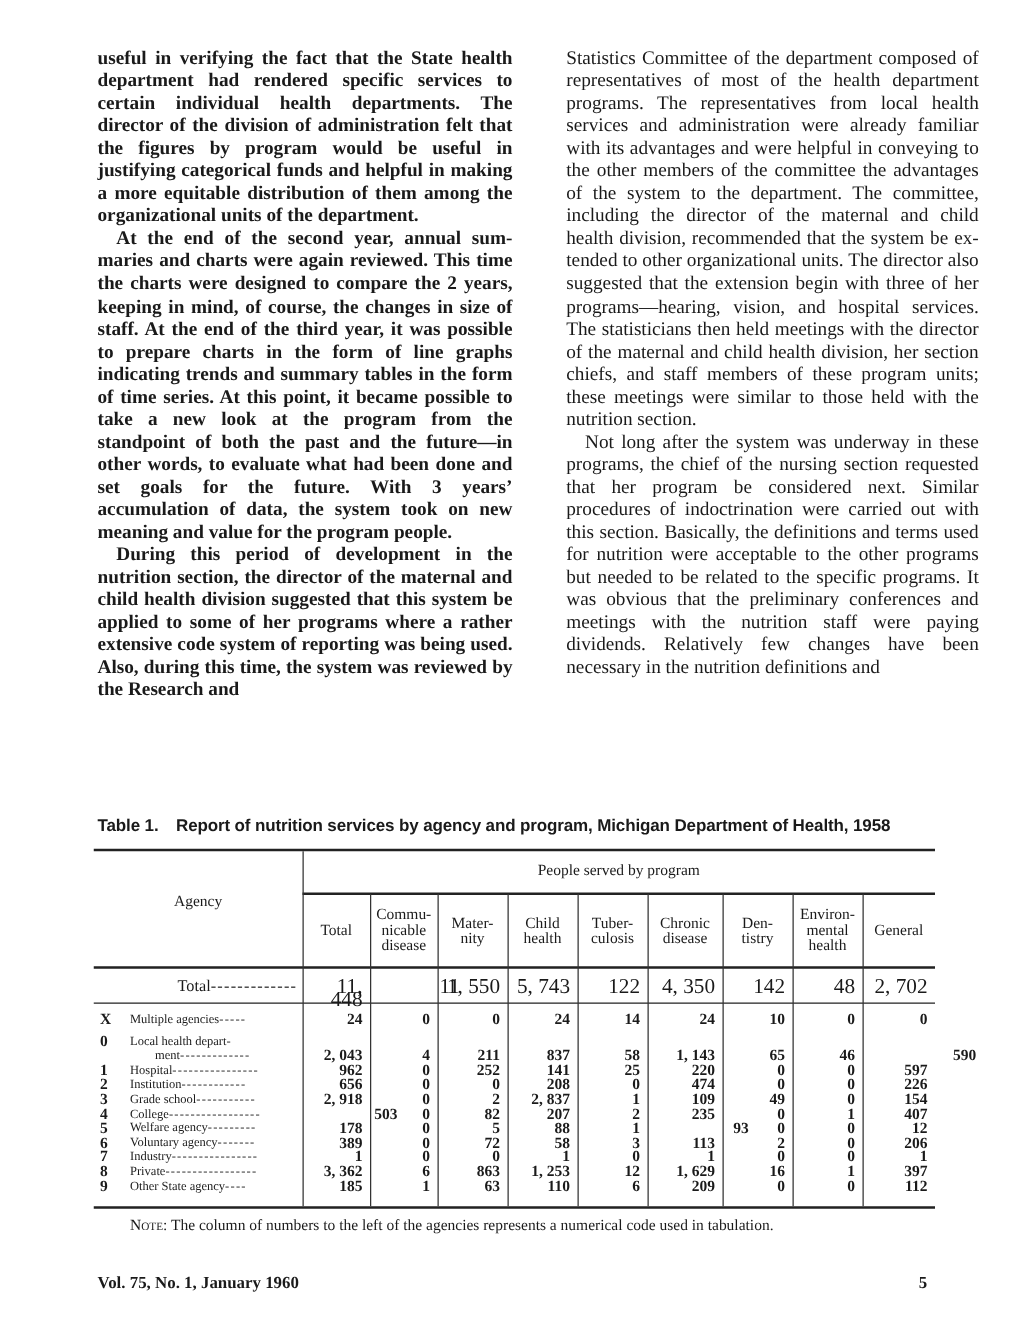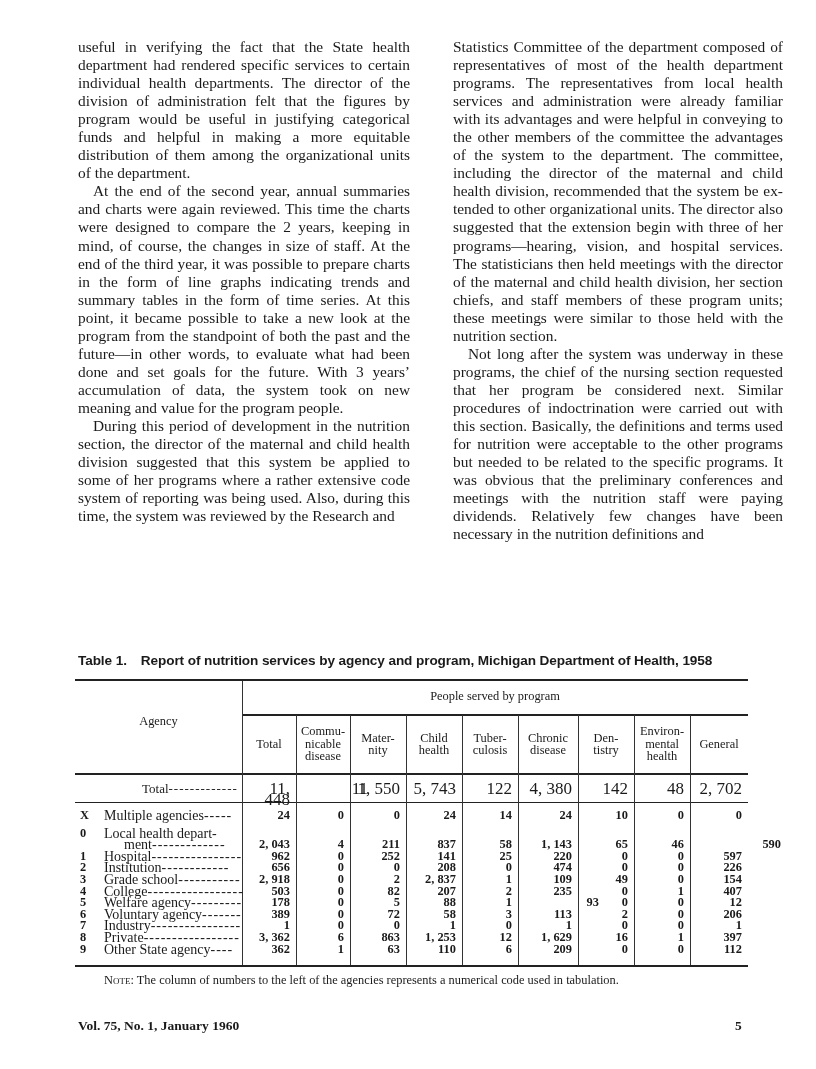--- a/index.html
+++ b/index.html
@@ -1,29 +1,29 @@
 <!DOCTYPE html>
 <html><head>
 <meta charset="utf-8">
 <style>
   html, body { margin: 0; padding: 0; background: #ffffff; }
   body { width: 816px; height: 1069px; position: relative; overflow: hidden; color: #1a1a1a; font-family: "DejaVu Serif", "Liberation Serif", serif; }
   .col { position: absolute; top: 38px; width: 332px; font-family: "Liberation Serif", serif; font-size: 15.4px; line-height: 18.05px; text-align: justify; hyphens: manual; }
-  .col.left { left: 78px; }
+  .col.left { left: 78px; font-weight: bold; }
   .col.right { left: 453px; width: 330px; }
   .col p { margin: 0; text-indent: 0; }
   .col p.ind { text-indent: 15px; }
   .tbl-title { position: absolute; left: 78px; top: 653px; font-family: "Liberation Sans", sans-serif; font-weight: bold; font-size: 13.6px; letter-spacing: -0.1px; white-space: nowrap; }
   .tbl-title .num { margin-right: 14px; }
   .rule { position: absolute; background: #222; }
   .vline { position: absolute; width: 1px; background: #333; }
   .hdr { position: absolute; font-family: "Liberation Serif", serif; font-size: 12.4px; line-height: 12.4px; text-align: center; }
   .cell { position: absolute; font-family: "Liberation Serif", serif; font-size: 12.4px; line-height: 11.4px; text-align: right; font-weight: bold; }
   .cell.t { font-weight: normal; font-size: 17px; }
-  .agency { position: absolute; font-family: "Liberation Serif", serif; font-size: 14px; line-height: 11.4px; white-space: nowrap; }
+  .agency { position: absolute; font-family: "Liberation Serif", serif; font-size: 10px; line-height: 11.4px; white-space: nowrap; }
   .code { position: absolute; font-family: "Liberation Serif", serif; font-weight: bold; font-size: 12.4px; line-height: 11.4px; }
   .dots { letter-spacing: 1px; }
   .note { position: absolute; left: 104px; top: 973px; font-family: "Liberation Serif", serif; font-size: 12.4px; white-space: nowrap; }
   .note .sc { font-variant: small-caps; }
   .footer-left { position: absolute; left: 78px; top: 1018px; font-family: "Liberation Serif", serif; font-weight: bold; font-size: 13.5px; }
   .footer-right { position: absolute; left: 735px; top: 1018px; font-family: "Liberation Serif", serif; font-weight: bold; font-size: 13.5px; }
 </style>
 </head>
 <body>
 
@@ -76,21 +76,21 @@
       <div class="hdr" style="left: 634px; top: 725.4px; width: 56px; white-space: pre-line;">Environ-
 mental
 health</div>
       <div class="hdr" style="left: 690px; top: 737.8px; width: 58px; white-space: pre-line; text-align: center;">General</div>
       <div class="agency" style="left: 142px; top: 783px; font-size: 13px;"><span>Total</span><span class="dots">-------------</span></div>
       <div class="cell t" style="left: 242px; top: 783px; width: 48px;">11, 448</div>
       <div class="cell t" style="left: 296px; top: 783px; width: 48px; padding-left: 24px;">11</div>
       <div class="cell t" style="left: 350px; top: 783px; width: 50px;">1, 550</div>
       <div class="cell t" style="left: 406px; top: 783px; width: 50px;">5, 743</div>
       <div class="cell t" style="left: 462px; top: 783px; width: 50px;">122</div>
-      <div class="cell t" style="left: 518px; top: 783px; width: 54px;">4, 380</div>
+      <div class="cell t" style="left: 518px; top: 783px; width: 54px;">4, 350</div>
       <div class="cell t" style="left: 578px; top: 783px; width: 50px;">142</div>
       <div class="cell t" style="left: 634px; top: 783px; width: 50px;">48</div>
       <div class="cell t" style="left: 690px; top: 783px; width: 52px;">2, 702</div>
       <div class="code" style="left: 80px; top: 810px;">X</div>
       <div class="agency" style="left: 104px; top: 810px;"><span>Multiple agencies</span><span class="dots">-----</span></div>
       <div class="cell" style="left: 242px; top: 810px; width: 48px;">24</div>
       <div class="cell" style="left: 296px; top: 810px; width: 48px;">0</div>
       <div class="cell" style="left: 350px; top: 810px; width: 50px;">0</div>
       <div class="cell" style="left: 406px; top: 810px; width: 50px;">24</div>
       <div class="cell" style="left: 462px; top: 810px; width: 50px;">14</div>
@@ -138,21 +138,21 @@
       <div class="cell" style="left: 296px; top: 874px; width: 48px;">0</div>
       <div class="cell" style="left: 350px; top: 874px; width: 50px;">2</div>
       <div class="cell" style="left: 406px; top: 874px; width: 50px;">2, 837</div>
       <div class="cell" style="left: 462px; top: 874px; width: 50px;">1</div>
       <div class="cell" style="left: 518px; top: 874px; width: 54px;">109</div>
       <div class="cell" style="left: 578px; top: 874px; width: 50px;">49</div>
       <div class="cell" style="left: 634px; top: 874px; width: 50px;">0</div>
       <div class="cell" style="left: 690px; top: 874px; width: 52px;">154</div>
       <div class="code" style="left: 80px; top: 885.6px;">4</div>
       <div class="agency" style="left: 104px; top: 885.6px; text-align: center;"><span>College</span><span class="dots">-----------------</span></div>
-      <div class="cell" style="left: 242px; top: 885.6px; width: 48px;">503</div>
+      <div class="cell" style="left: 242px; top: 885.6px; width: 48px; padding-left: 28px;">503</div>
       <div class="cell" style="left: 296px; top: 885.6px; width: 48px;">0</div>
       <div class="cell" style="left: 350px; top: 885.6px; width: 50px;">82</div>
       <div class="cell" style="left: 406px; top: 885.6px; width: 50px;">207</div>
       <div class="cell" style="left: 462px; top: 885.6px; width: 50px;">2</div>
       <div class="cell" style="left: 518px; top: 885.6px; width: 54px;">235</div>
       <div class="cell" style="left: 578px; top: 885.6px; width: 50px;">0</div>
       <div class="cell" style="left: 634px; top: 885.6px; width: 50px;">1</div>
       <div class="cell" style="left: 690px; top: 885.6px; width: 52px;">407</div>
       <div class="code" style="left: 80px; top: 897.2px;">5</div>
       <div class="agency" style="left: 104px; top: 897.2px;"><span>Welfare agency</span><span class="dots">---------</span></div>
@@ -193,21 +193,21 @@
       <div class="cell" style="left: 296px; top: 932px; width: 48px;">6</div>
       <div class="cell" style="left: 350px; top: 932px; width: 50px;">863</div>
       <div class="cell" style="left: 406px; top: 932px; width: 50px;">1, 253</div>
       <div class="cell" style="left: 462px; top: 932px; width: 50px;">12</div>
       <div class="cell" style="left: 518px; top: 932px; width: 54px;">1, 629</div>
       <div class="cell" style="left: 578px; top: 932px; width: 50px;">16</div>
       <div class="cell" style="left: 634px; top: 932px; width: 50px;">1</div>
       <div class="cell" style="left: 690px; top: 932px; width: 52px;">397</div>
       <div class="code" style="left: 80px; top: 943.6px;">9</div>
       <div class="agency" style="left: 104px; top: 943.6px;"><span>Other State agency</span><span class="dots">----</span></div>
-      <div class="cell" style="left: 242px; top: 943.6px; width: 48px;">362</div>
+      <div class="cell" style="left: 242px; top: 943.6px; width: 48px;">185</div>
       <div class="cell" style="left: 296px; top: 943.6px; width: 48px;">1</div>
       <div class="cell" style="left: 350px; top: 943.6px; width: 50px;">63</div>
       <div class="cell" style="left: 406px; top: 943.6px; width: 50px;">110</div>
       <div class="cell" style="left: 462px; top: 943.6px; width: 50px;">6</div>
       <div class="cell" style="left: 518px; top: 943.6px; width: 54px;">209</div>
       <div class="cell" style="left: 578px; top: 943.6px; width: 50px;">0</div>
       <div class="cell" style="left: 634px; top: 943.6px; width: 50px;">0</div>
       <div class="cell" style="left: 690px; top: 943.6px; width: 52px;">112</div>
     </div>
 

